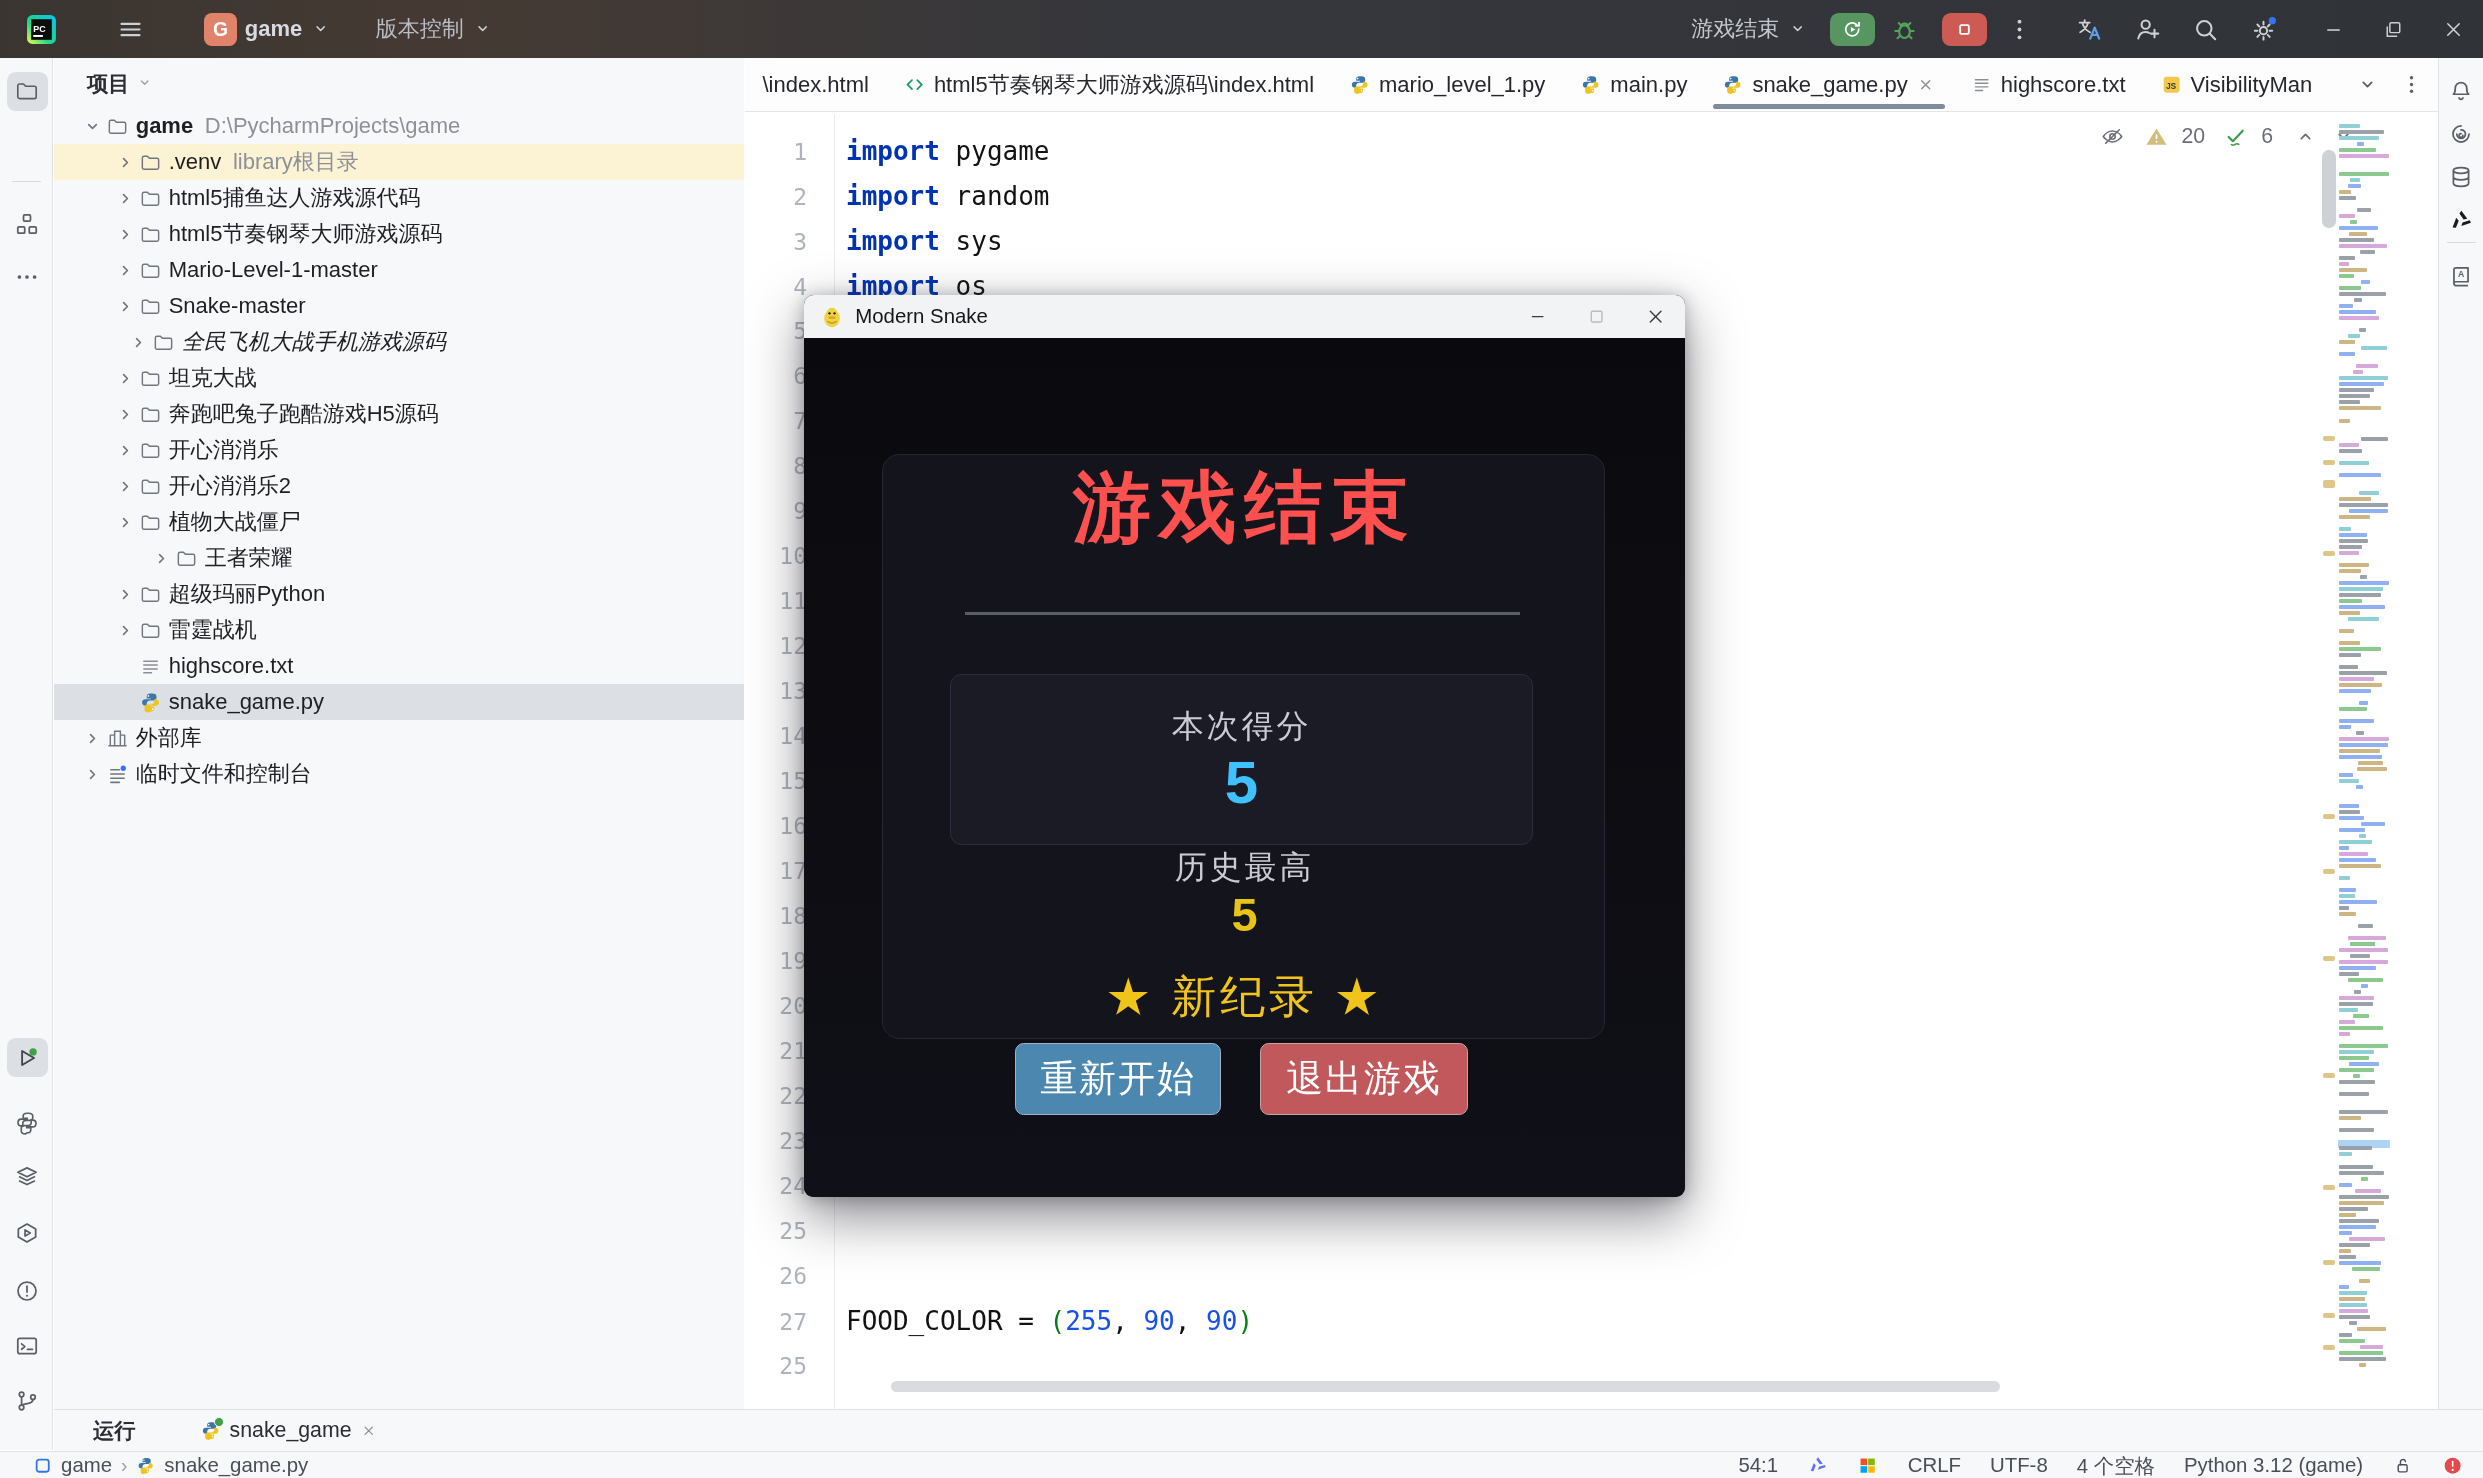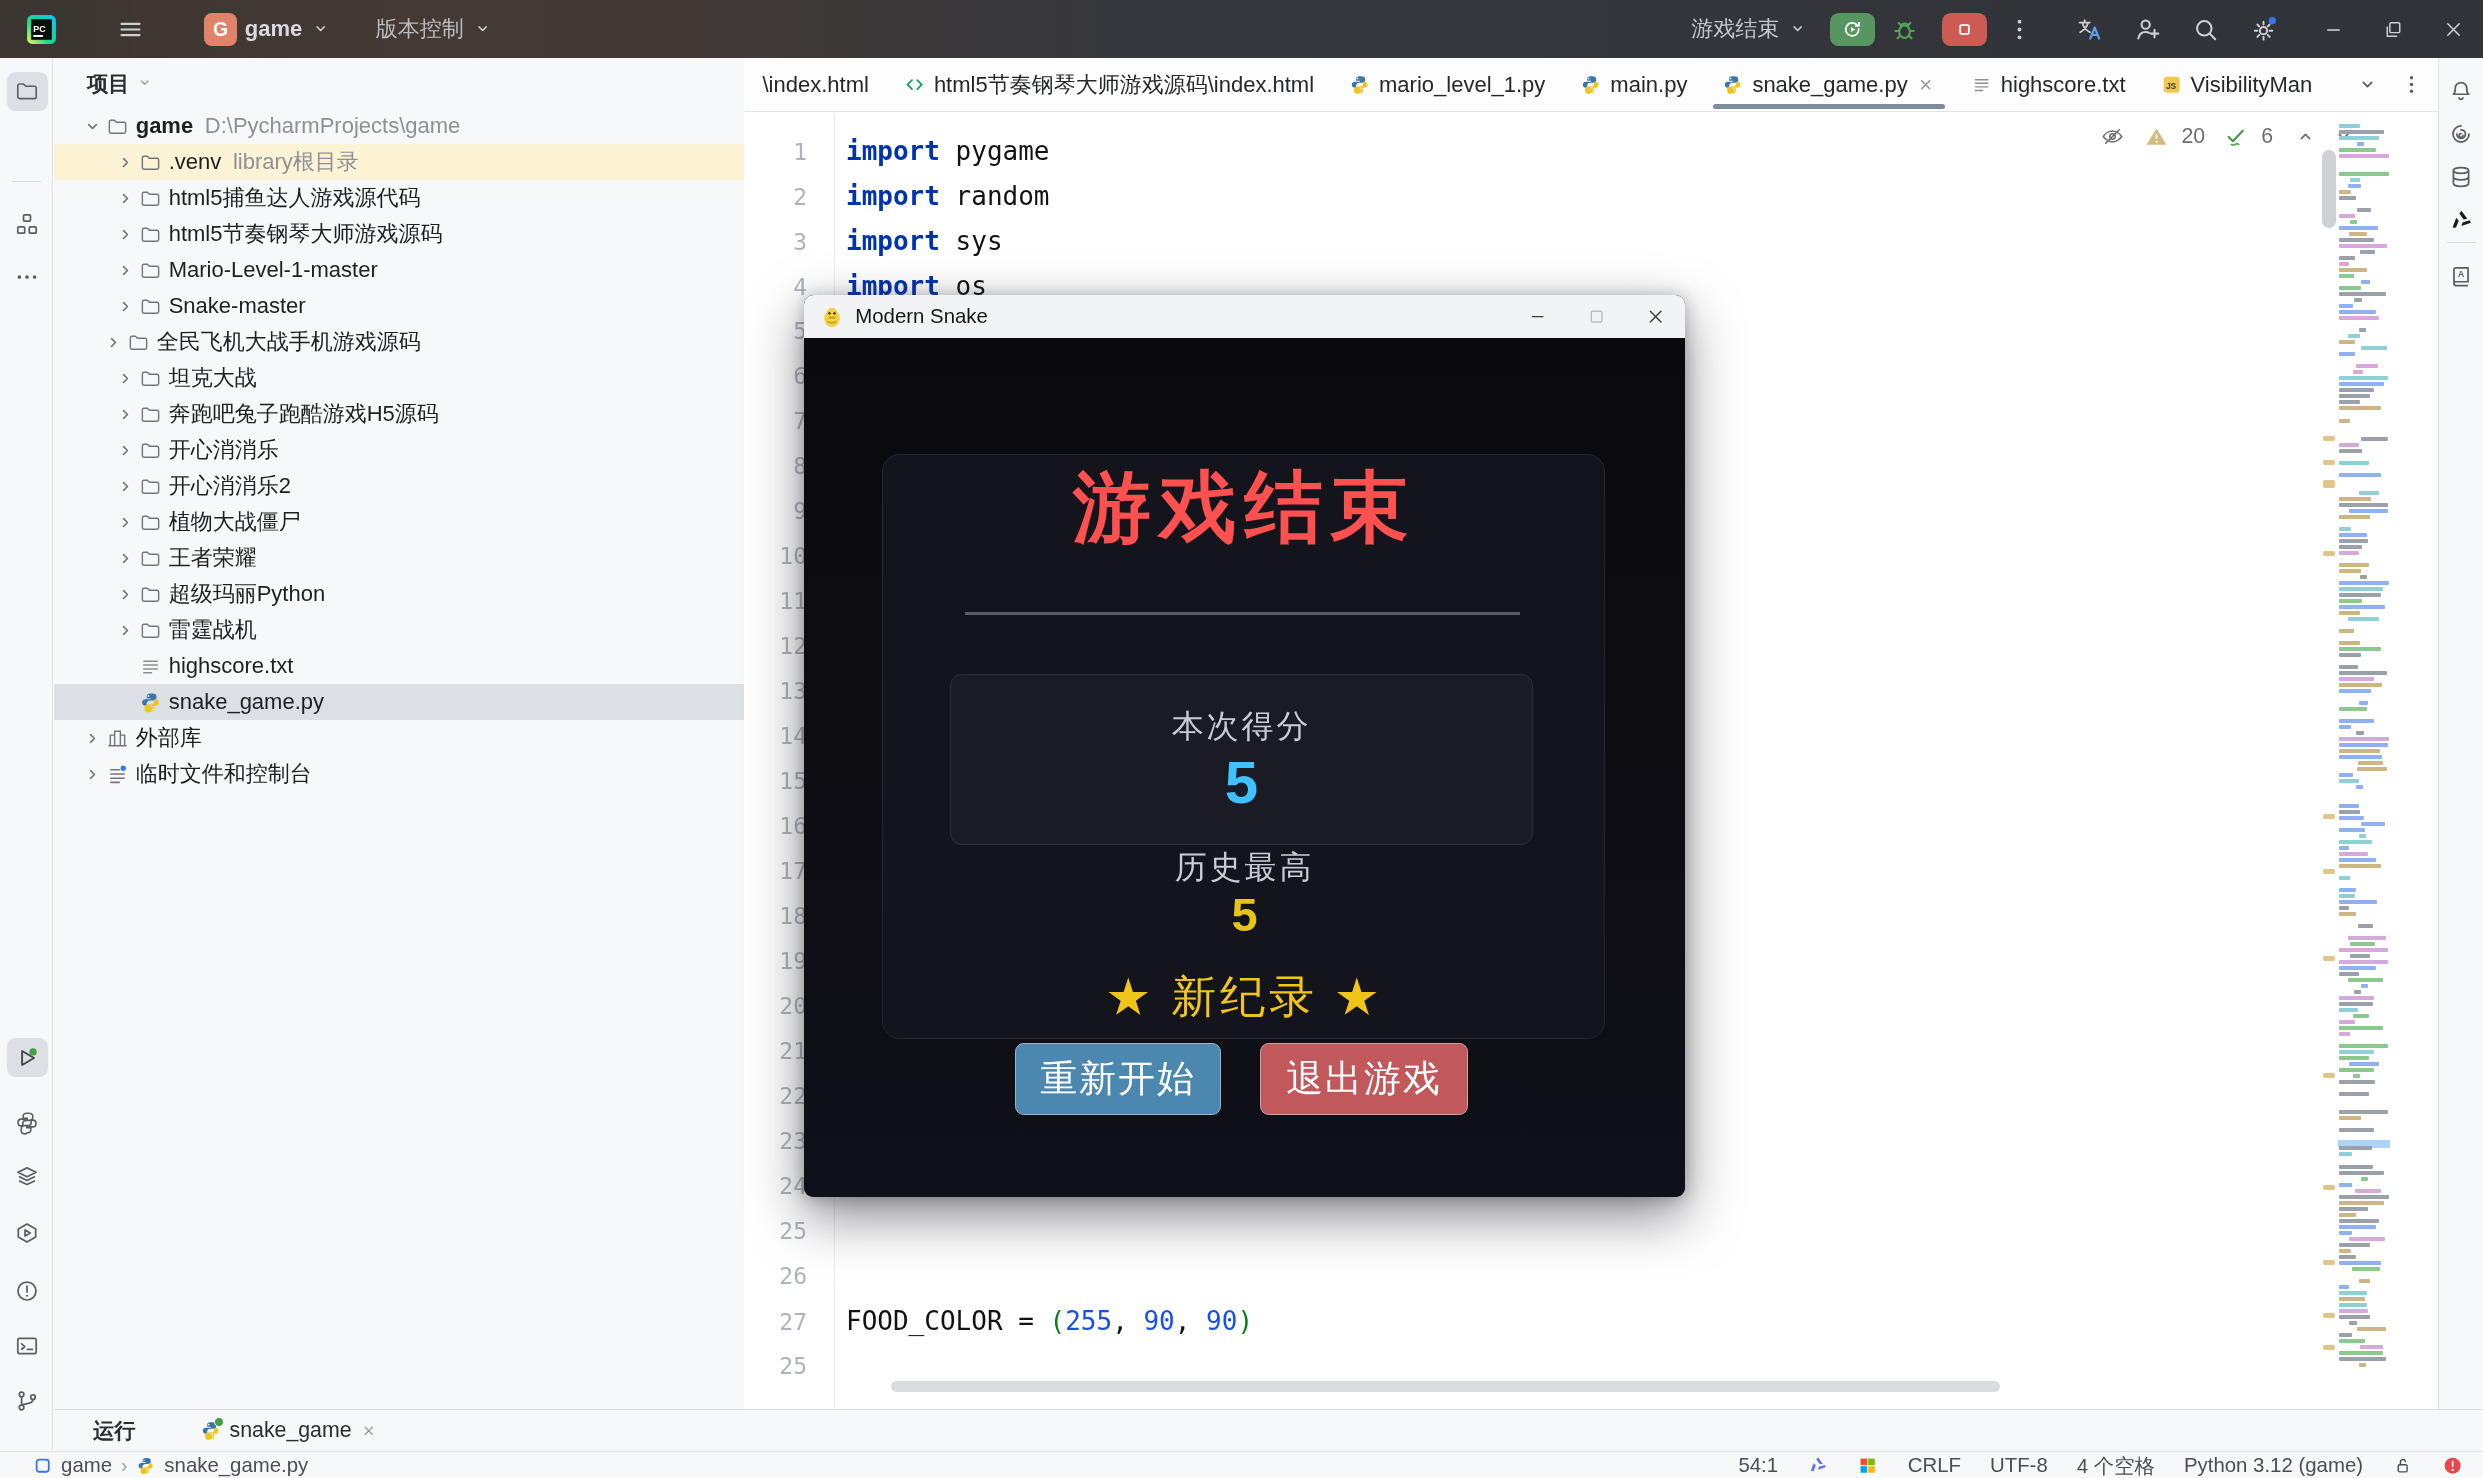--- a/index.html
+++ b/index.html
@@ -439,21 +439,21 @@
             <path d="M10 8l4 4-4 4" stroke="currentColor" stroke-width="1.7" fill="none" stroke-linecap="round" stroke-linejoin="round"></path>
           </svg>
         </span>
         <span class="icon ticon">
           <svg viewBox="0 0 24 24" fill="none" stroke="currentColor" stroke-width="1.5" stroke-linejoin="round">
             <path d="M3.5 7.2c0-.9.7-1.7 1.7-1.7h3.6l2 2.1h8.1c.9 0 1.6.8 1.6 1.7v8c0 .9-.7 1.7-1.6 1.7H5.2c-1 0-1.7-.8-1.7-1.7z"></path>
           </svg>
         </span>
         <span>Snake-master</span>
       </div>
-      <div class="trow" style="padding-left: 48px;">
+      <div class="trow" style="padding-left: 73px; font-style: italic;">
         <span class="icon chev">
           <svg viewBox="0 0 24 24">
             <path d="M10 8l4 4-4 4" stroke="currentColor" stroke-width="1.7" fill="none" stroke-linecap="round" stroke-linejoin="round"></path>
           </svg>
         </span>
         <span class="icon ticon">
           <svg viewBox="0 0 24 24" fill="none" stroke="currentColor" stroke-width="1.5" stroke-linejoin="round">
             <path d="M3.5 7.2c0-.9.7-1.7 1.7-1.7h3.6l2 2.1h8.1c.9 0 1.6.8 1.6 1.7v8c0 .9-.7 1.7-1.6 1.7H5.2c-1 0-1.7-.8-1.7-1.7z"></path>
           </svg>
         </span>
@@ -517,21 +517,21 @@
             <path d="M10 8l4 4-4 4" stroke="currentColor" stroke-width="1.7" fill="none" stroke-linecap="round" stroke-linejoin="round"></path>
           </svg>
         </span>
         <span class="icon ticon">
           <svg viewBox="0 0 24 24" fill="none" stroke="currentColor" stroke-width="1.5" stroke-linejoin="round">
             <path d="M3.5 7.2c0-.9.7-1.7 1.7-1.7h3.6l2 2.1h8.1c.9 0 1.6.8 1.6 1.7v8c0 .9-.7 1.7-1.6 1.7H5.2c-1 0-1.7-.8-1.7-1.7z"></path>
           </svg>
         </span>
         <span>植物大战僵尸</span>
       </div>
-      <div class="trow" style="padding-left: 60px;">
+      <div class="trow" style="padding-left: 60px; margin-left: 36px;">
         <span class="icon chev">
           <svg viewBox="0 0 24 24">
             <path d="M10 8l4 4-4 4" stroke="currentColor" stroke-width="1.7" fill="none" stroke-linecap="round" stroke-linejoin="round"></path>
           </svg>
         </span>
         <span class="icon ticon">
           <svg viewBox="0 0 24 24" fill="none" stroke="currentColor" stroke-width="1.5" stroke-linejoin="round">
             <path d="M3.5 7.2c0-.9.7-1.7 1.7-1.7h3.6l2 2.1h8.1c.9 0 1.6.8 1.6 1.7v8c0 .9-.7 1.7-1.6 1.7H5.2c-1 0-1.7-.8-1.7-1.7z"></path>
           </svg>
         </span>

